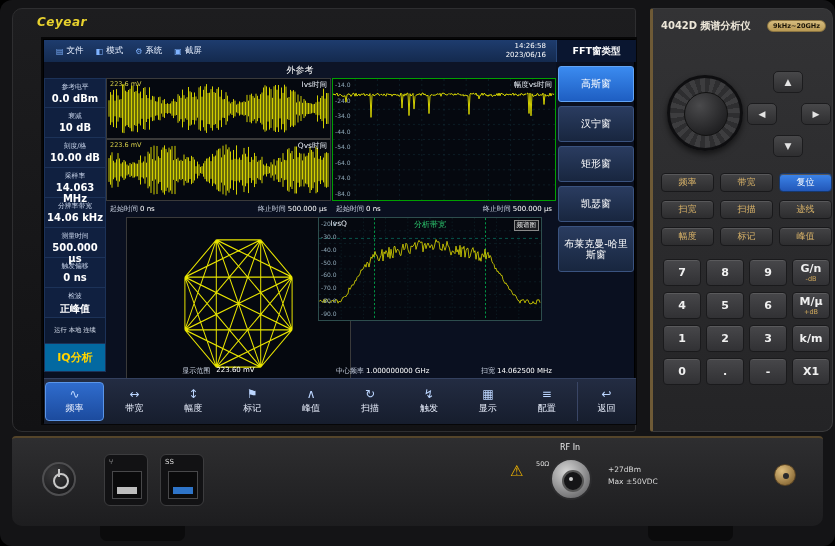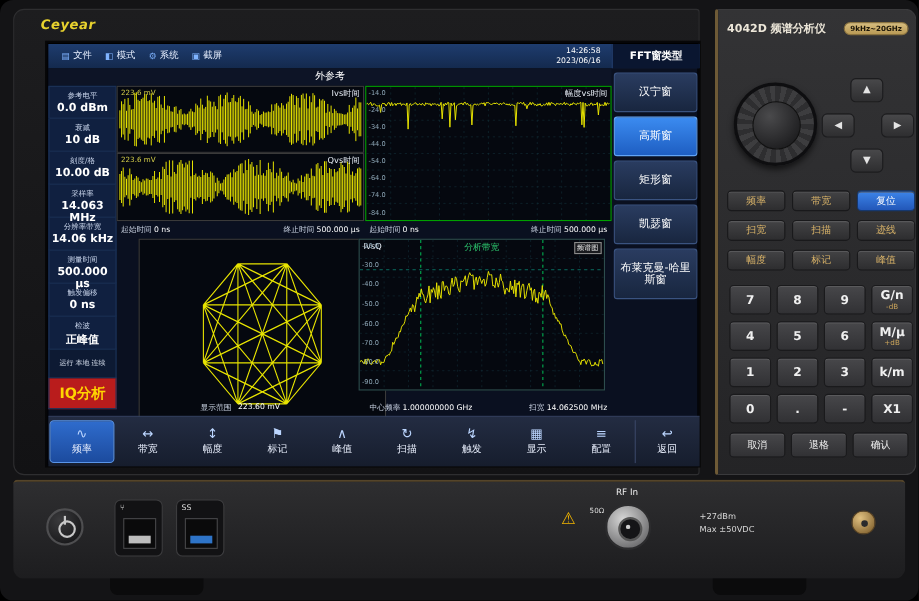--- a/index.html
+++ b/index.html
@@ -33,32 +33,32 @@
 
   
   .sidebar { position:absolute; left:0; top:38px; width:62px; height:340px; }
   .sb-item { height:30px; background:#10204​0; background:#102040; border:1px solid #1c3258;
     border-top:0; text-align:center; padding-top:3px; }
   .sb-item:first-child { border-top:1px solid #1c3258; }
   .sb-l { font-size:6.8px; color:#c8d4ea; display:block; }
   .sb-v { font-size:10px; font-weight:bold; color:#fff; display:block; margin-top:1px; }
   .sb-run { height:26px; background:#0d1a33; border:1px solid #1c3258; border-top:0;
     color:#d8e0ee; font-size:6.3px; display:flex; align-items:center; justify-content:center; }
-  .sb-iq { height:28px; background:#b91c1c; border:1px solid #1c3258; border-top:0;
-    color:#ffd400; font-size:13px; font-weight:bold; display:flex; align-items:center; justify-content:center; }
+  .sb-iq { height:28px; background:#0369a1; border:1px solid #1c3258; border-top:0;
+    color:#ffd400; font-size:11px; font-weight:bold; display:flex; align-items:center; justify-content:center; }
 
   
   .graphs { position:absolute; left:62px; top:38px; width:450px; height:300px; }
   .gpanel { position:absolute; background:#05080f; border:1px solid #3a3a3a; overflow:hidden; }
   .gpanel svg { position:absolute; left:0; top:0; width:100%; height:100%; }
   .g-i   { left:0; top:0; width:225px; height:61px; }
   .g-q   { left:0; top:61px; width:225px; height:62px; }
   .g-amp { left:226px; top:0; width:224px; height:123px; border:1px solid #00a000; }
   .g-iq  { left:0; top:139px; width:225px; height:173px;margin-left:20px; }
-  .g-spec{ left:220px; top:139px; width:224px; height:138px; border:1px solid #2d4d4d; }
+  .g-spec{ left:212px; top:139px; width:224px; height:104px; border:1px solid #2d4d4d; }
   .lab-tr { position:absolute; top:1px; right:3px; color:#e6ecf5; font-size:7.5px; z-index:2; }
   .lab-tl { position:absolute; top:1px; left:3px; color:#d6cf4a; font-size:6.5px; z-index:2; }
   .ticks { position:absolute; left:2px; top:3px; bottom:3px; display:flex; flex-direction:column;
     justify-content:space-between; z-index:2; pointer-events:none; }
   .ticks div { font-size:6px; color:#8fa8b8; line-height:6px; }
   .bw-label { position:absolute; top:1px; left:0; right:0; text-align:center; color:#2ecc71;
     font-size:8px; z-index:2; }
   .spec-tag { position:absolute; top:2px; right:2px; border:1px solid #8a8a8a; background:rgba(30,30,34,.85);
     color:#eee; font-size:6.5px; padding:0 2px; z-index:2; }
   .trow { position:absolute; display:flex; justify-content:space-between; font-size:7px; color:#c9d2e2;
@@ -150,21 +150,21 @@
   .usb2 .usb-tongue { background:#2e74c8; }
   .warn { position:absolute; left:498px; top:24px; color:#f0b400; font-size:15px; }
   .imp { position:absolute; left:524px; top:22px; color:#ddd; font-size:6.5px; }
   .rf-label { position:absolute; left:548px; top:5px; color:#ececec; font-size:8px; }
   .rf-conn { position:absolute; left:538px; top:20px; width:42px; height:42px; border-radius:50%;
     background:radial-gradient(circle at 38% 32%, #d6d6d6, #6c6c6e 80%); border:2px solid #2c2c2e; }
   .rf-conn::before { content:""; position:absolute; left:10px; top:10px; width:18px; height:18px;
     border-radius:50%; background:#151517; border:2px solid #555; }
   .rf-conn::after { content:""; position:absolute; left:17px; top:17px; width:4px; height:4px;
     border-radius:50%; background:#cfcfcf; }
-  .ratings { position:absolute; left:624px; top:26px; color:#d8d8d8; font-size:7.5px; line-height:12px; }
+  .ratings { position:absolute; left:596px; top:26px; color:#d8d8d8; font-size:7.5px; line-height:12px; }
   .gnd { position:absolute; left:762px; top:26px; width:22px; height:22px; border-radius:50%;
     background:radial-gradient(circle at 35% 30%, #e0c080, #8a6a36 80%); border:1px solid #5a4424; }
   .gnd::after { content:""; position:absolute; left:8px; top:8px; width:6px; height:6px;
     border-radius:50%; background:#2a2a2c; }
   .foot { position:absolute; top:526px; width:85px; height:15px; background:#0b0b0c;
     border-radius:0 0 7px 7px; }
   .foot1 { left:100px; } .foot2 { left:648px; }
 </style>
 </head>
 <body>
@@ -313,22 +313,22 @@
           <span>显示范围</span>
           <b>223.60 mV</b>
         </div>
         <div class="trow brow-r">
           <span><span>中心频率</span><b>1.000000000 GHz</b></span>
           <span><span>扫宽</span><b>14.062500 MHz</b></span>
         </div>
       </div>
 
       <div class="right-col">
+        <div class="fft-btn active">高斯窗</div>
         <div class="fft-btn">汉宁窗</div>
-        <div class="fft-btn active">高斯窗</div>
         <div class="fft-btn">矩形窗</div>
         <div class="fft-btn">凯瑟窗</div>
         <div class="fft-btn tall">布莱克曼-哈里斯窗</div>
       </div>
 
       <div class="toolbar">
         <div class="tb-item active">
           <span class="tb-ic">∿</span>
           <span class="tb-lb">频率</span>
         </div>
@@ -443,25 +443,20 @@
           <span>.</span>
         </div>
       <div class="nkey">
           <span>-</span>
         </div>
       <div class="nkey">
           <span>X1</span>
         </div>
     </div>
 
-    <div class="kp-bottom">
-      <div class="bkey">取消</div>
-      <div class="bkey">退格</div>
-      <div class="bkey">确认</div>
-    </div>
   </div>
 
   <div class="front">
     <div class="power"></div>
 
     <div class="usb">
       <div class="usb-port usb1">
         <span class="usb-ic">⑂</span>
         <div class="usb-slot">
             <div class="usb-tongue"></div>

